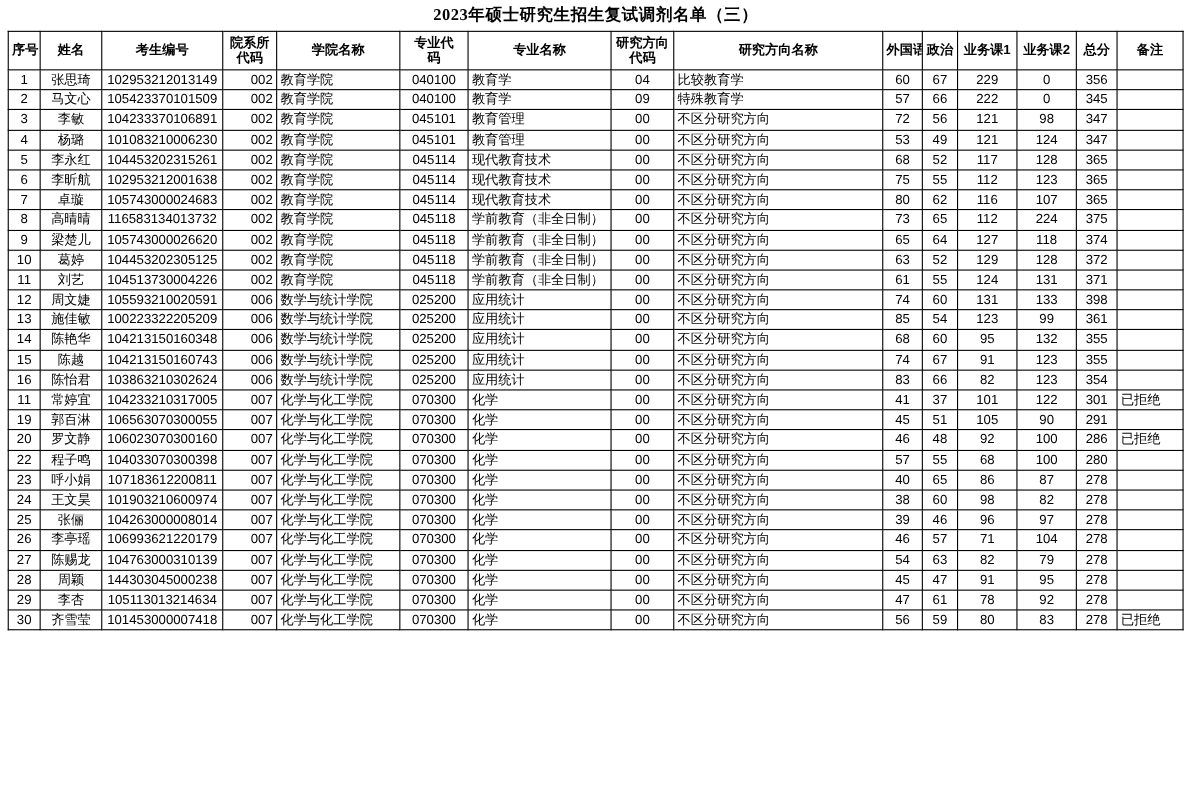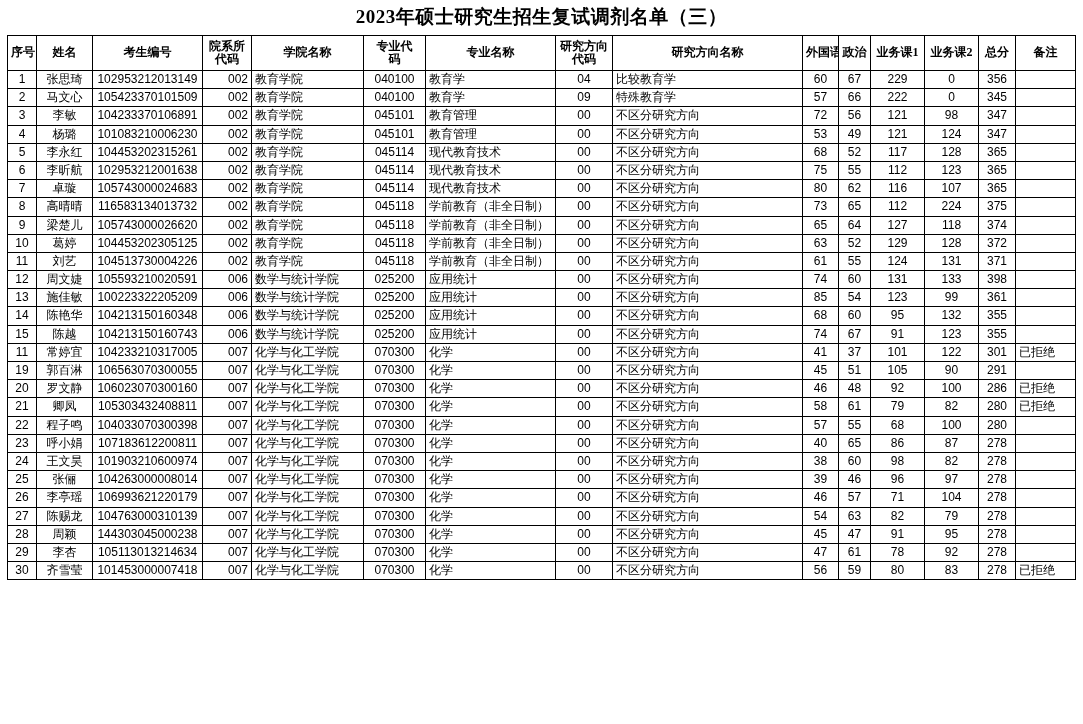--- a/index.html
+++ b/index.html
@@ -16,21 +16,21 @@
   }
   .page {
     width: 1083px;
     box-sizing: border-box;
     padding: 0;
   }
   .title {
     text-align: center;
     font-family: "Liberation Serif", serif;
     font-weight: bold;
-    font-size: 19px;
+    font-size: 15px;
     padding: 4px 0 5px 0;
     letter-spacing: 0.5px;
   }
   table.sheet {
     border-collapse: collapse;
     width: 1065px;
     margin: 0 auto;
     table-layout: fixed;
   }
   table.sheet th, table.sheet td {
@@ -39,21 +39,21 @@
     line-height: 1.1;
     padding: 2px 3px;
     overflow: hidden;
     white-space: nowrap;
   }
   table.sheet thead th {
     font-weight: bold;
     text-align: center;
     vertical-align: middle;
     height: 30px;
-    font-family: Liberation Serif, serif;
+    font-family: Liberation Sans, sans-serif;
     margin-left: 48px;
   }
   td.c-idx { text-align: center; }
   td.c-name { text-align: center; }
   td.c-num { text-align: center; }
   td.c-deptcode { text-align: right; }
   td.c-college { text-align: left; padding-left: 5px; }
   td.c-majorcode { text-align: center; }
   td.c-major { text-align: left; padding-left: 5px; }
   td.c-dircode { text-align: center; }
@@ -382,20 +382,37 @@
           <td class="c-dircode">00</td>
           <td class="c-dir">不区分研究方向</td>
           <td class="c-score">74</td>
           <td class="c-score">67</td>
           <td class="c-score">91</td>
           <td class="c-score">123</td>
           <td class="c-total">355</td>
           <td class="c-remark"></td>
         </tr>
         <tr>
+          <td class="c-idx">16</td>
+          <td class="c-name">陈怡君</td>
+          <td class="c-num">103863210302624</td>
+          <td class="c-deptcode">006</td>
+          <td class="c-college">数学与统计学院</td>
+          <td class="c-majorcode">025200</td>
+          <td class="c-major">应用统计</td>
+          <td class="c-dircode">00</td>
+          <td class="c-dir">不区分研究方向</td>
+          <td class="c-score">83</td>
+          <td class="c-score">66</td>
+          <td class="c-score">82</td>
+          <td class="c-score">123</td>
+          <td class="c-total">354</td>
+          <td class="c-remark"></td>
+        </tr>
+        <tr>
           <td class="c-idx">11</td>
           <td class="c-name">常婷宜</td>
           <td class="c-num">104233210317005</td>
           <td class="c-deptcode">007</td>
           <td class="c-college">化学与化工学院</td>
           <td class="c-majorcode">070300</td>
           <td class="c-major">化学</td>
           <td class="c-dircode">00</td>
           <td class="c-dir">不区分研究方向</td>
           <td class="c-score">41</td>
@@ -433,37 +450,20 @@
           <td class="c-dircode">00</td>
           <td class="c-dir">不区分研究方向</td>
           <td class="c-score">46</td>
           <td class="c-score">48</td>
           <td class="c-score">92</td>
           <td class="c-score">100</td>
           <td class="c-total">286</td>
           <td class="c-remark">已拒绝</td>
         </tr>
         <tr>
-          <td class="c-idx">21</td>
-          <td class="c-name">卿凤</td>
-          <td class="c-num">105303432408811</td>
-          <td class="c-deptcode">007</td>
-          <td class="c-college">化学与化工学院</td>
-          <td class="c-majorcode">070300</td>
-          <td class="c-major">化学</td>
-          <td class="c-dircode">00</td>
-          <td class="c-dir">不区分研究方向</td>
-          <td class="c-score">58</td>
-          <td class="c-score">61</td>
-          <td class="c-score">79</td>
-          <td class="c-score">82</td>
-          <td class="c-total">280</td>
-          <td class="c-remark">已拒绝</td>
-        </tr>
-        <tr>
           <td class="c-idx">22</td>
           <td class="c-name">程子鸣</td>
           <td class="c-num">104033070300398</td>
           <td class="c-deptcode">007</td>
           <td class="c-college">化学与化工学院</td>
           <td class="c-majorcode">070300</td>
           <td class="c-major">化学</td>
           <td class="c-dircode">00</td>
           <td class="c-dir">不区分研究方向</td>
           <td class="c-score">57</td>

